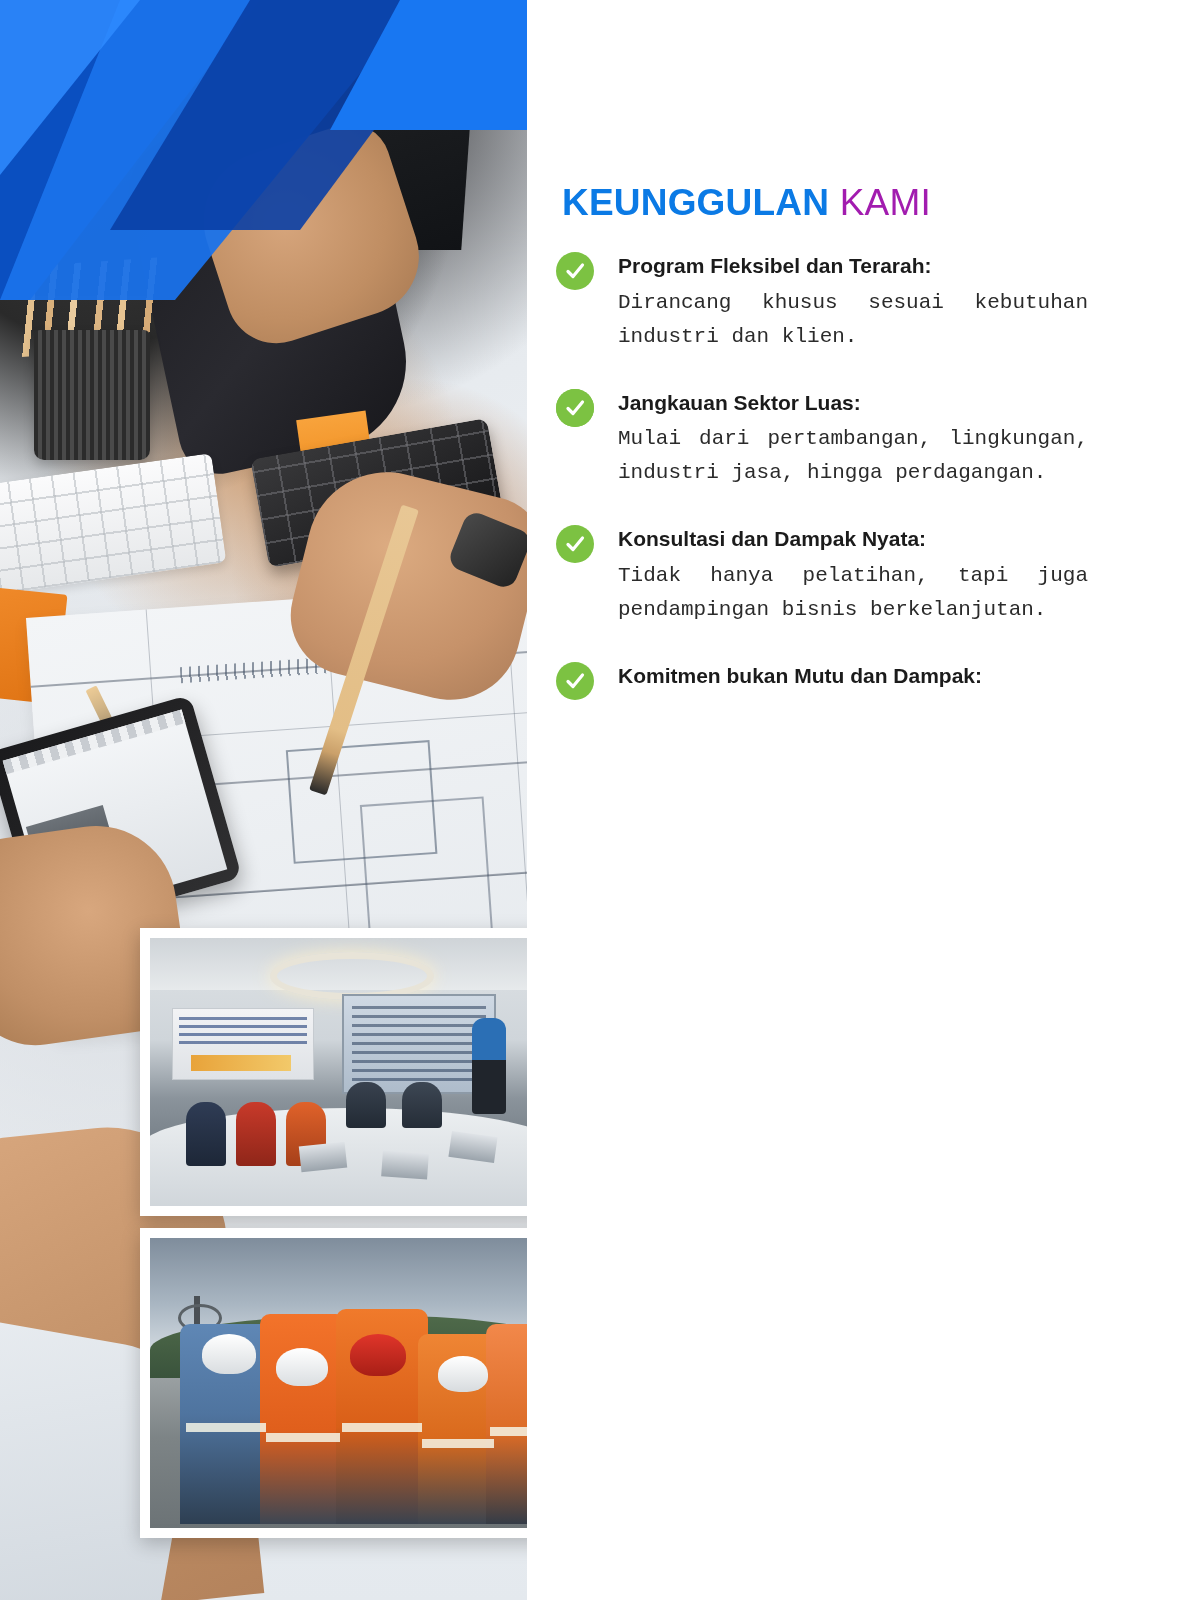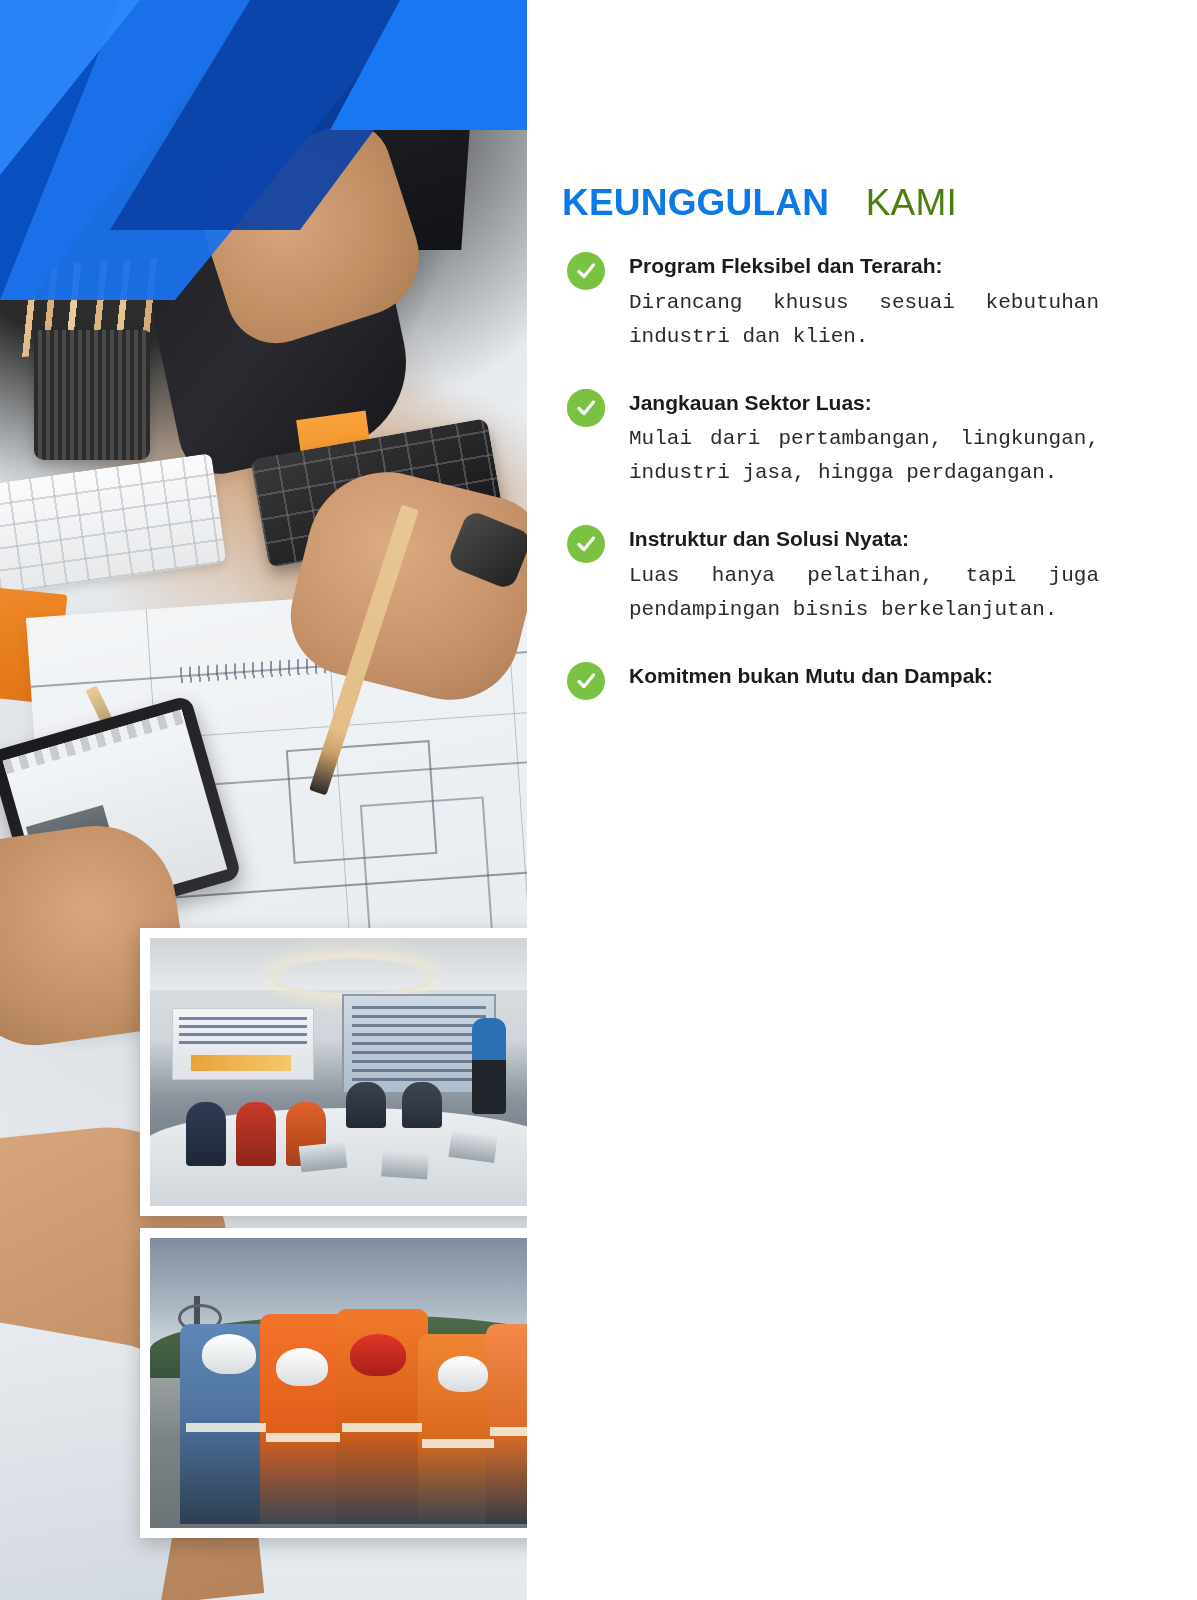--- a/index.html
+++ b/index.html
@@ -257,27 +257,26 @@
     font-size: 37px;
     letter-spacing: .2px;
     white-space: nowrap;
   }
   .heading .bold {
     font-weight: bold;
     color: #0b7ae5;
   }
   .heading .light {
     font-weight: normal;
-    color: #4d7c0f;
-    margin-left: 26px;
+    color: #a21caf;
   }
 
   .bullets {
     position: absolute;
-    left: 30px; top: 250px;
+    left: 19px; top: 250px;
     width: 600px;
   }
   .bullet {
     position: relative;
     padding-left: 72px;
     margin-bottom: 33px;
   }
   .check {
     position: absolute;
     left: 10px; top: 2px;
@@ -629,22 +628,22 @@
       <p class="bullet-title">Jangkauan Sektor Luas:</p>
       <p class="bullet-body">Mulai dari pertambangan, lingkungan, industri jasa, hingga perdagangan.</p>
     </div>
 
     <div class="bullet">
       <span class="check">
         <svg width="22" height="22" viewBox="0 0 22 22">
             <path d="M4 11.5 L9 16.5 L18.5 5" fill="none" stroke="#ffffff" stroke-width="3.2" stroke-linecap="round" stroke-linejoin="round"></path>
           </svg>
       </span>
-      <p class="bullet-title">Instruktur dan Solusi Nyata:</p>
-      <p class="bullet-body">Luas hanya pelatihan, tapi juga pendampingan bisnis berkelanjutan.</p>
+      <p class="bullet-title">Konsultasi dan Dampak Nyata:</p>
+      <p class="bullet-body">Tidak hanya pelatihan, tapi juga pendampingan bisnis berkelanjutan.</p>
     </div>
 
     <div class="bullet">
       <span class="check">
         <svg width="22" height="22" viewBox="0 0 22 22">
             <path d="M4 11.5 L9 16.5 L18.5 5" fill="none" stroke="#ffffff" stroke-width="3.2" stroke-linecap="round" stroke-linejoin="round"></path>
           </svg>
       </span>
       <p class="bullet-title">Komitmen bukan Mutu dan Dampak:</p>
     </div>

